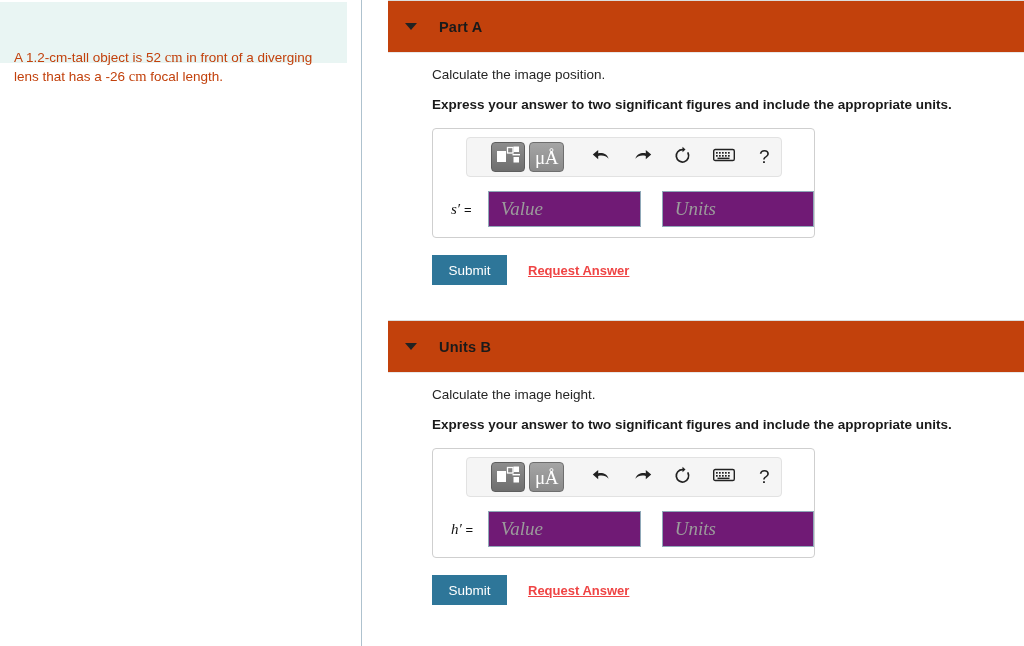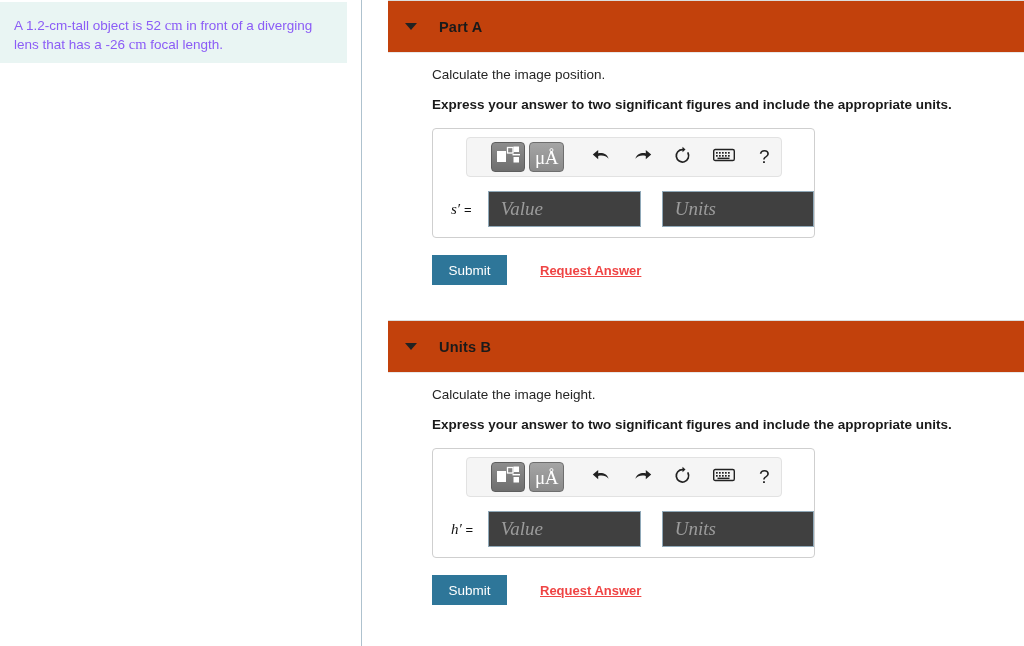--- a/index.html
+++ b/index.html
@@ -35,22 +35,23 @@
     top: 2px;
     width: 347px;
     height: 61px;
     background: #e9f5f3;
     padding: 14px 16px 0 14px;
   }
 
   #question-text {
     font-size: 13.5px;
     line-height: 18px;
-    color: #8b5cf6;
+    color: #c2410c;
     font-family: "Liberation Sans", sans-serif;
+    margin-top: 32px;
   }
   #question-text .unit {
     font-family: "Liberation Serif", serif;
     font-size: 14.5px;
   }
 
   #vertical-divider {
     position: absolute;
     left: 361px;
     top: 0;
@@ -205,42 +206,41 @@
   }
   .var-label .eq {
     font-style: normal;
     font-family: "Liberation Sans", sans-serif;
     font-size: 13px;
   }
 
   .field {
     height: 36px;
     border: 1px solid #8fa8b8;
-    background: #404040;
+    background: #701a75;
     display: flex;
     align-items: center;
     padding-left: 12px;
     cursor: text;
   }
   .field.value-field { width: 158px; }
   .field.units-field { width: 157px; margin-left: 21px; }
 
   .field .ph {
     font-family: "Liberation Serif", serif;
     font-style: italic;
     font-size: 19px;
     color: #9b9b9b;
   }
 
   
   .action-row {
     display: flex;
     align-items: center;
     margin-top: 17px;
-    gap: 12px;
   }
 
   .submit-btn {
     width: 75px;
     height: 30px;
     background: #2e7699;
     color: #ffffff;
     font-size: 13.5px;
     border: none;
     display: flex;

